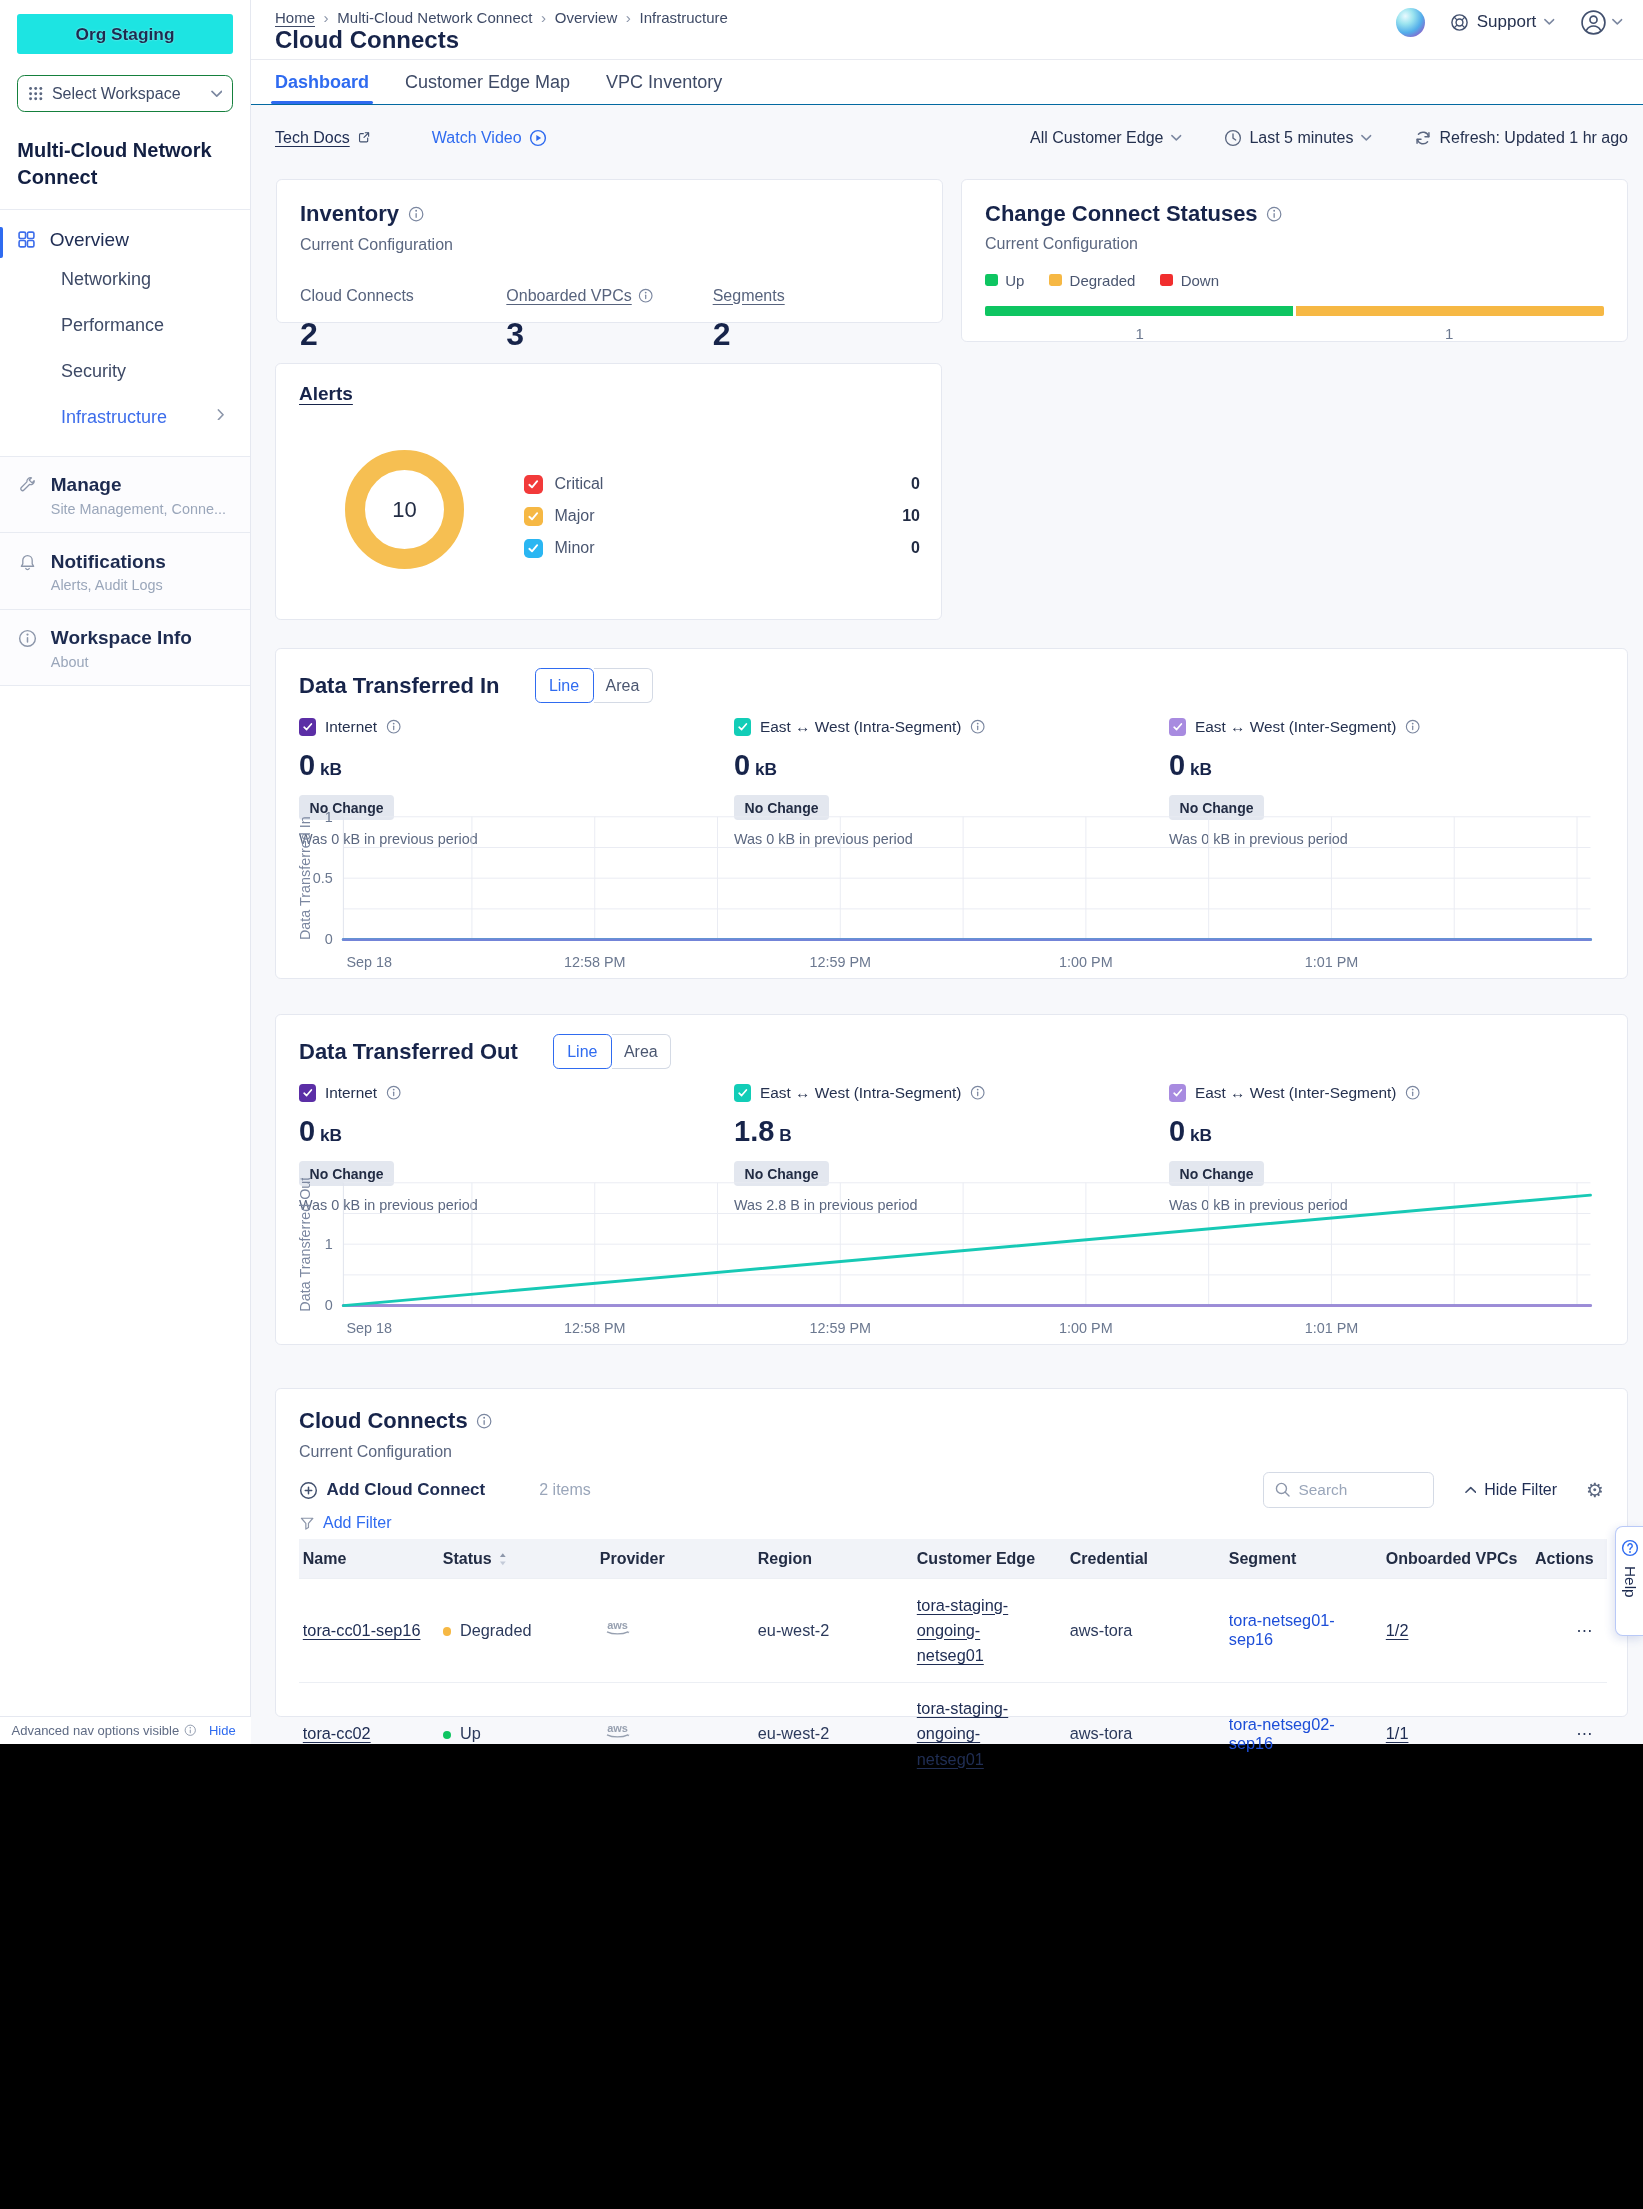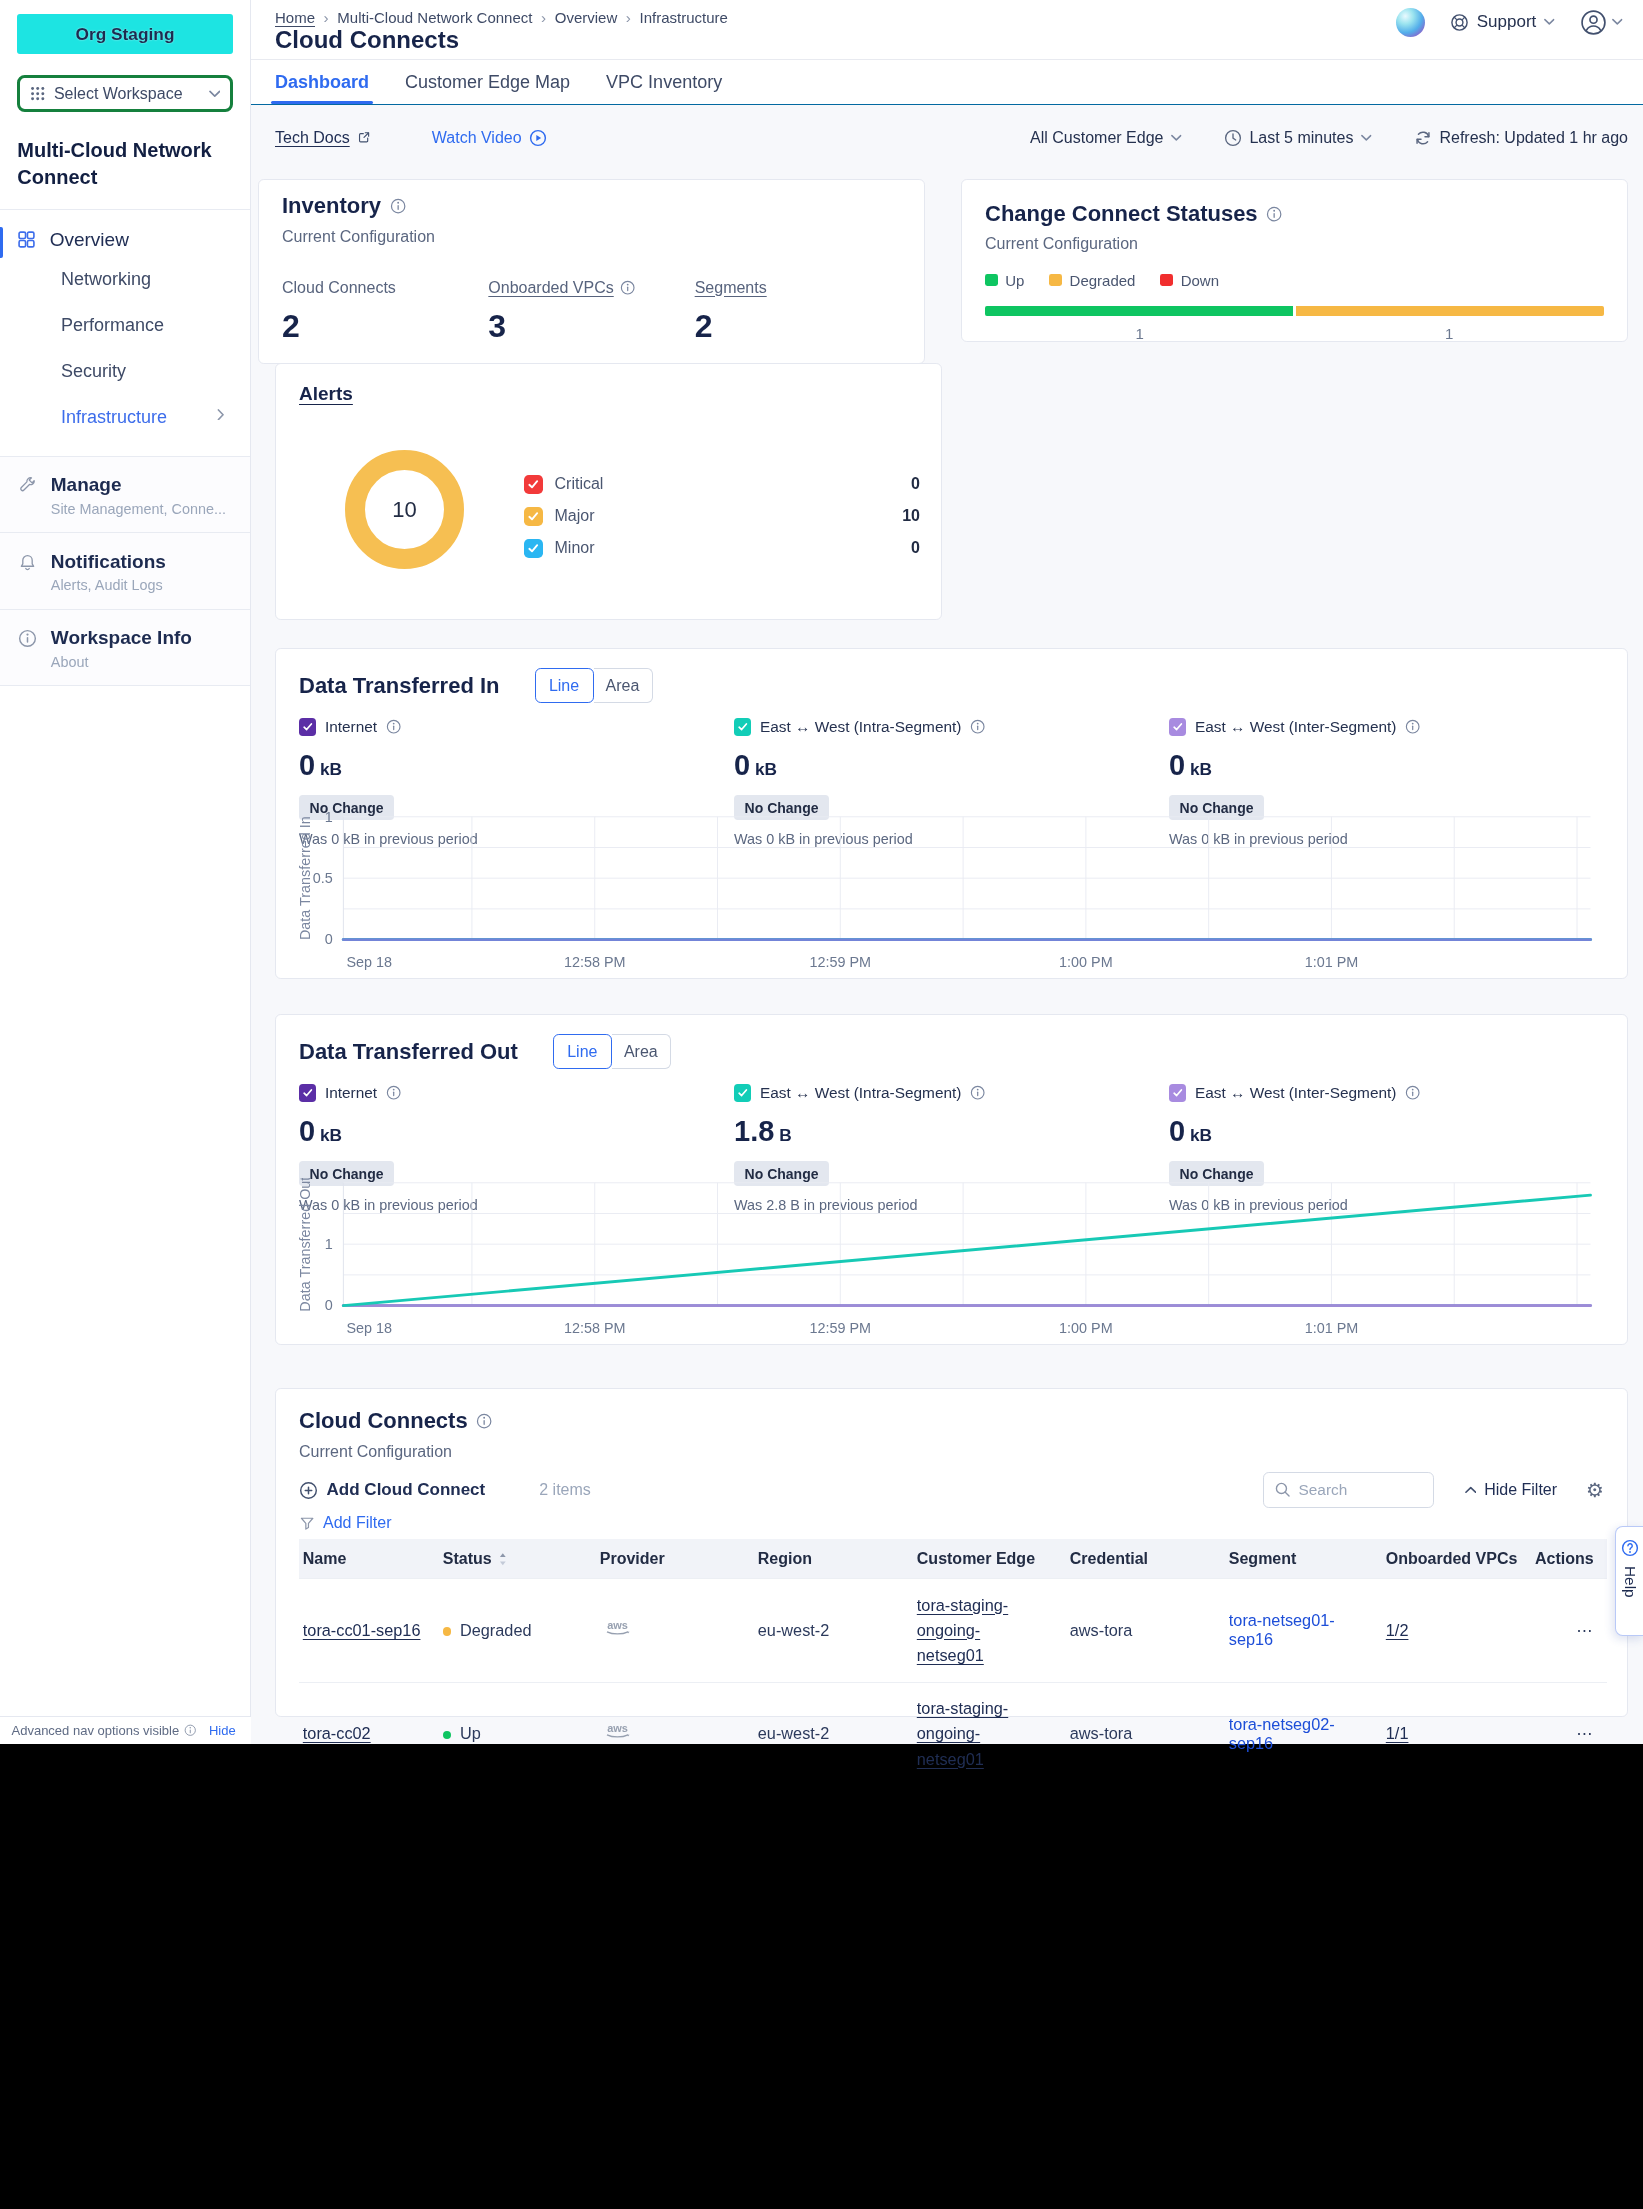--- a/index.html
+++ b/index.html
@@ -3,21 +3,21 @@
 <meta charset="utf-8">
 <style>
   * { margin:0; padding:0; box-sizing:border-box; }
   body { background:#000; font-family:"Liberation Sans","DejaVu Sans",sans-serif; color:#1d2b50; }
   .screen { position:relative; width:1644px; height:2210px; background:#000; overflow:hidden; }
   .app { position:absolute; left:0; top:0; width:1644px; height:1744px; background:#f7f8fb; }
 
   
   .sidebar { position:absolute; left:0; top:0; width:251px; height:1744px; background:#fff; border-right:1px solid #e5e8f0; }
   .org-btn { margin:14.4px 17.3px 0 17.3px; height:40px; background:#1de4e2; border-radius:2.9px; display:flex; align-items:center; justify-content:center; font-size:17.3px; font-weight:bold; color:#1d2b50; text-shadow:0 0 1.9px rgba(255,255,255,.65); cursor:pointer; }
-  .ws-select { margin:21px 17.3px 0 17.3px; height:37px; border:3px solid #15803d; border-radius:7.7px; display:flex; align-items:center; gap:8.6px; padding:0 9.6px; color:#3e4a66; font-size:16px; cursor:pointer; background:#fff; }
+  .ws-select { margin:21px 17.3px 0 17.3px; height:37px; border:1px solid #15803d; border-radius:7.7px; display:flex; align-items:center; gap:8.6px; padding:0 9.6px; color:#3e4a66; font-size:16px; cursor:pointer; background:#fff; }
   .ws-select .chev { margin-left:auto; color:#7b87a0; }
   .side-title { margin:25px 17.3px 0 17.3px; font-size:20px; font-weight:bold; line-height:1.35; color:#121f42; }
   .side-rule { border:none; border-top:1px solid #e8ebf2; margin:17.3px 0 0 0; }
   .nav-main { position:relative; display:flex; align-items:center; gap:13.4px; padding:19px 17.3px 5.8px 17.3px; font-size:19px; color:#202e54; font-weight:500; cursor:pointer; }
   .nav-main .activebar { position:absolute; left:0; top:17.3px; width:2.9px; height:31px; background:#2f6bf0; border-radius:0 1.9px 1.9px 0; }
   .nav-sub { padding:12.5px 17.3px 12.5px 61px; font-size:18px; color:#3e4a66; cursor:pointer; position:relative; }
   .nav-sub.active { color:#3d6deb; }
   .nav-sub .chev-r { position:absolute; right:25px; top:14.4px; color:#8c96aa; }
   .side-section { border-top:1px solid #e8ebf2; padding:17.3px 17.3px 15.4px 17.3px; display:flex; gap:12.5px; cursor:pointer; background:#fcfcfe; }
   .side-section .ic { color:#8c96aa; flex:0 0 auto; padding-top:1.9px; }
@@ -373,21 +373,21 @@
         <span class="icn">
               <svg width="18" height="18" viewBox="0 0 19 19">
                 <use href="#i-refresh"></use>
               </svg>
             </span>
         <span>Refresh: Updated 1 hr ago</span>
       </div>
     </div>
   </div>
 
-  <div class="card" style="left:258px; top:179px; width:667px; height:185px; padding:13px 23px;">
+  <div class="card" style="left:276px; top:179px; width:667px; height:144px; padding:21px 23px;">
     <div class="card-h">
       <span>Inventory</span>
       <span class="info-ic">
             <svg width="16.3" height="16.3" viewBox="0 0 17 17">
               <use href="#i-info"></use>
             </svg>
           </span>
     </div>
     <div class="card-sub">Current Configuration</div>
     <div class="inv-stats">

